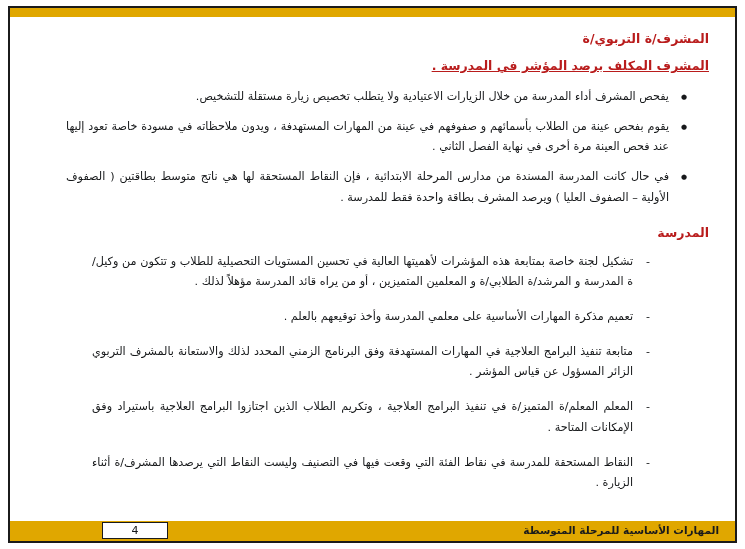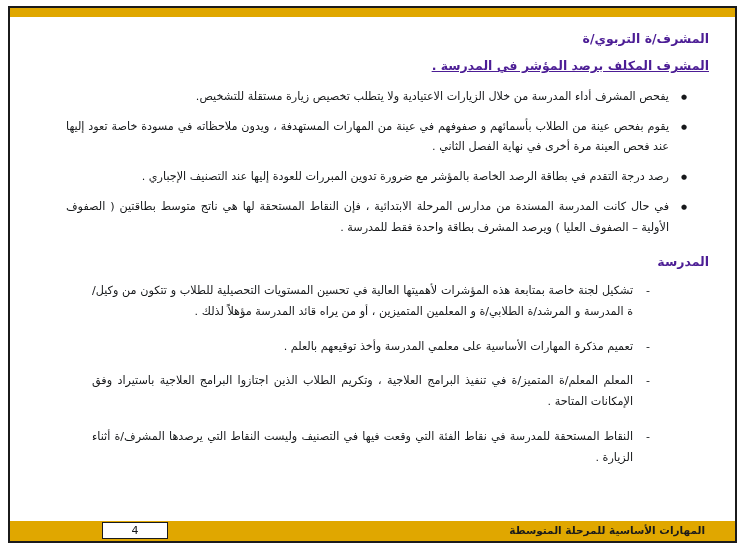--- a/index.html
+++ b/index.html
@@ -44,21 +44,21 @@
     position: absolute;
     left: 0;
     top: 9px;
     right: 0;
     bottom: 34px;
     padding: 14px 22px 0 22px;
     box-sizing: border-box;
     direction: rtl;
   }
   .heading {
-    color: #4c1d95;
+    color: #b91c1c;
     font-size: 12.5px;
     font-weight: bold;
     text-align: right;
     margin: 0 4px 12px 0;
     font-family: "DejaVu Sans", sans-serif;
   }
   .heading.second {
     margin-top: 2px;
     margin-bottom: 14px;
     text-decoration: underline;
@@ -124,21 +124,21 @@
   .footer-bar {
     position: absolute;
     left: 0;
     right: 0;
     bottom: 0;
     height: 20px;
     background: #e0a700;
   }
   .footer-text {
     position: absolute;
-    right: 30px;
+    right: 16px;
     bottom: 2px;
     color: #1b1b1b;
     font-size: 10.5px;
     font-weight: bold;
     font-family: "DejaVu Sans", sans-serif;
     line-height: 17px;
   }
   .page-number-box {
     position: absolute;
     left: 92px;
@@ -165,29 +165,29 @@
 
     <div class="content">
 
       <div class="heading">المشرف/ة التربوي/ة</div>
 
       <div class="heading second">المشرف المكلف برصد المؤشر في المدرسة .</div>
 
       <ul class="bullets">
         <li>يفحص المشرف أداء المدرسة من خلال الزيارات الاعتيادية ولا يتطلب تخصيص زيارة مستقلة للتشخيص.</li>
         <li>يقوم بفحص عينة من الطلاب بأسمائهم و صفوفهم في عينة من المهارات المستهدفة ، ويدون ملاحظاته في مسودة خاصة تعود إليها عند فحص العينة مرة أخرى في نهاية الفصل الثاني .</li>
-        <li>رصد درجة التقدم في بطاقة الرصد الخاصة بالمؤشر مع ضرورة تدوين المبررات للعودة إليها عند التصنيف الإجباري .</li>
         <li>في حال كانت المدرسة المسندة من مدارس المرحلة الابتدائية ، فإن النقاط المستحقة لها هي ناتج متوسط بطاقتين ( الصفوف الأولية – الصفوف العليا ) ويرصد المشرف بطاقة واحدة فقط للمدرسة .</li>
       </ul>
 
       <div class="heading third">المدرسة</div>
 
       <ul class="dashes">
         <li>تشكيل لجنة خاصة بمتابعة هذه المؤشرات لأهميتها العالية في تحسين المستويات التحصيلية للطلاب و تتكون  من وكيل/ة المدرسة و المرشد/ة الطلابي/ة و المعلمين المتميزين ، أو من يراه قائد المدرسة مؤهلاً لذلك .</li>
         <li>تعميم مذكرة المهارات الأساسية على معلمي المدرسة وأخذ توقيعهم بالعلم .</li>
+        <li>متابعة تنفيذ البرامج العلاجية في المهارات المستهدفة وفق البرنامج الزمني المحدد لذلك والاستعانة بالمشرف التربوي الزائر المسؤول عن قياس المؤشر .</li>
         <li>المعلم المعلم/ة المتميز/ة في تنفيذ البرامج العلاجية ، وتكريم الطلاب الذين اجتازوا البرامج العلاجية باستيراد وفق الإمكانات المتاحة .</li>
         <li>النقاط المستحقة للمدرسة في نقاط الفئة التي وقعت فيها في التصنيف وليست النقاط التي يرصدها المشرف/ة أثناء الزيارة .</li>
       </ul>
 
     </div>
 
     <div class="footer">
       <div class="footer-bar"></div>
       <div class="footer-text">المهارات الأساسية للمرحلة المتوسطة</div>
       <div class="page-number-box">4</div>

